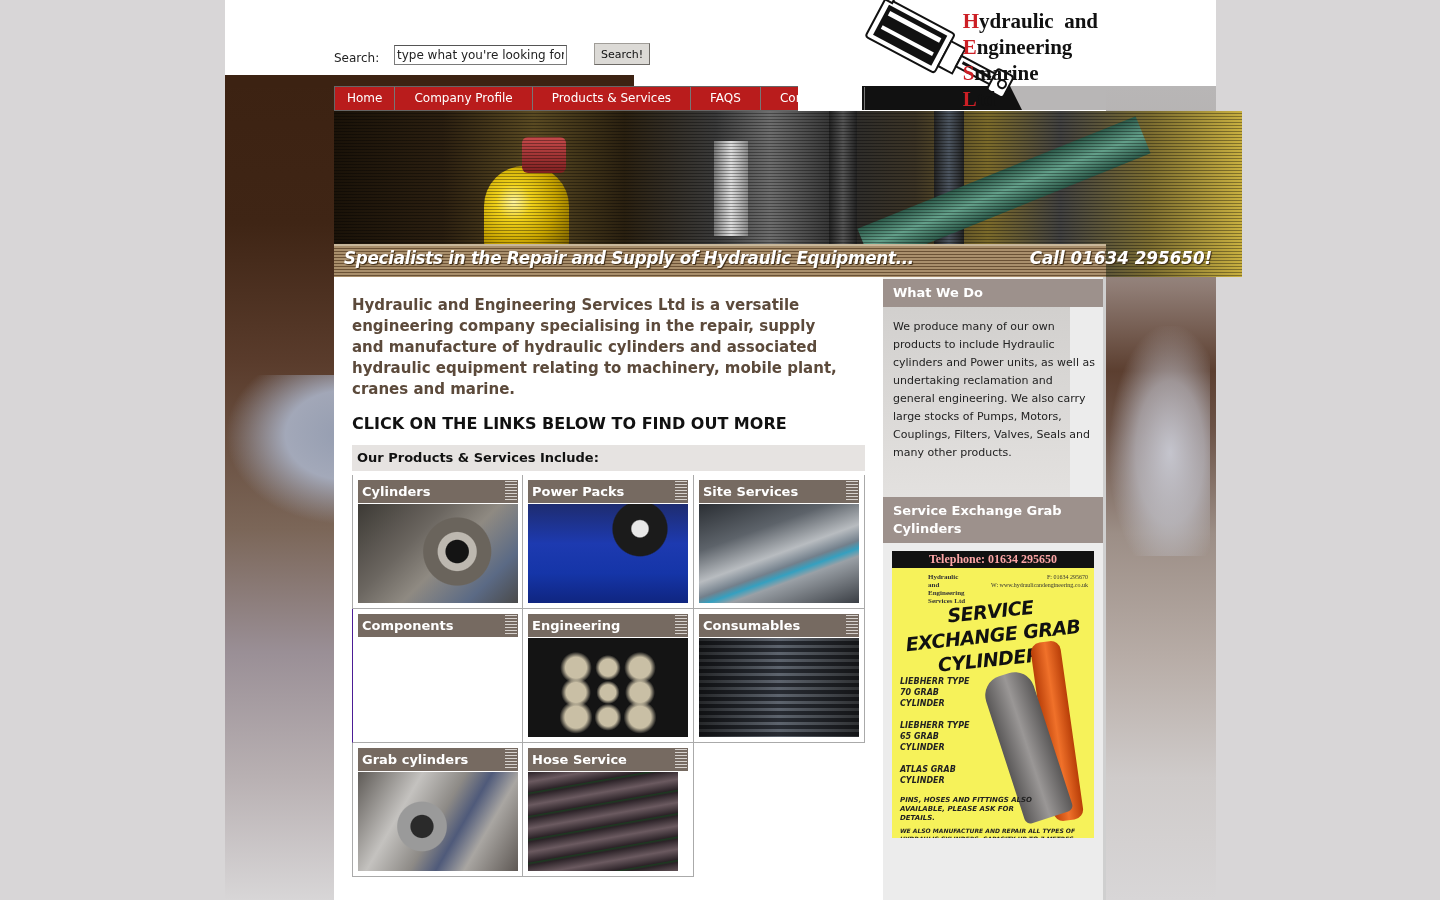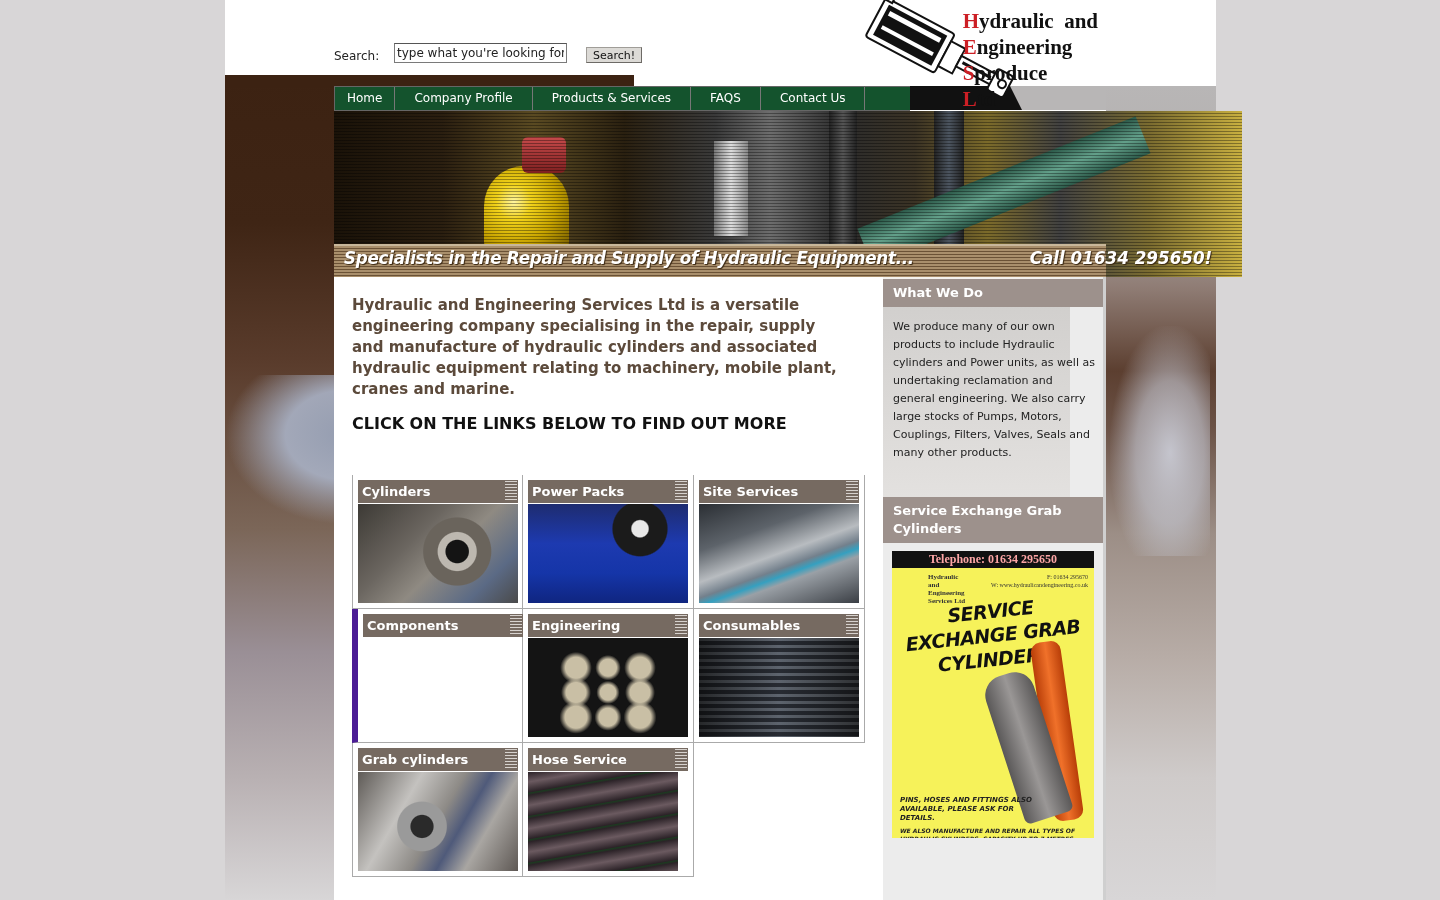--- a/index.html
+++ b/index.html
@@ -38,38 +38,38 @@
   
   .search {
     position: absolute; left: 334px; top: 43px; display: flex; align-items: flex-end; gap: 3px;
   }
   .search-label { font-size: 12px; color: #222; width: 57px; }
   .search-input {
     width: 173px; height: 20px; border: 1px solid #7a7a7a; border-top-color: #555; font-size: 12px;
     padding: 1px 2px; font-family: "DejaVu Sans", sans-serif; color: #222; background: #fff;
   }
   .search-btn {
-    margin-left: 16px; height: 16px; padding: 0 6px; font-size: 11px; background: #dcdad6;
+    margin-left: 24px; height: 22px; padding: 0 6px; font-size: 11px; background: #dcdad6;
     border: 1px solid #a09d98; border-right-color: #6d6a66; border-bottom-color: #6d6a66; color: #111;
     font-family: "DejaVu Sans", sans-serif;
   }
   
   .logo {
     position: absolute; left: 862px; top: 0; width: 244px; height: 110px;
   }
   .logo-bg-grey { position: absolute; left: 0; top: 86px; width: 244px; height: 24px; background: #b8b6b6; }
   .logo-text {
     position: absolute; right: 8px; top: 8px; 
     font-family: "Liberation Serif", "DejaVu Serif", serif; font-weight: bold; font-size: 21px; line-height: 26px; color: #111;
   }
   .logo-text .l1 { display:block; }
   .logo-text .cap { color: #cc1f25; }
   
   .nav {
-    position: absolute; left: 334px; top: 86px; width: 576px; height: 25px; background: #14532d;
+    position: absolute; left: 334px; top: 86px; width: 464px; height: 25px; background: #b91c1c;
     display: flex; border: 1px solid #666; border-right: none;
   }
   .nav-item {
     color: #fff; font-size: 12px; padding: 0 19px; line-height: 23px; border-right: 1px solid #777; white-space: nowrap;
     cursor: pointer;
   }
   .nav-item:first-child { padding: 0 12px; }
   
   .banner {
     position: absolute; left: 334px; top: 111px; width: 908px; height: 166px; overflow: hidden;
@@ -216,21 +216,21 @@
       <rect x="100" y="36" width="40" height="12" fill="#fff" stroke="#111" stroke-width="2"></rect>
       <rect x="104" y="40" width="32" height="3" fill="#111"></rect>
       <rect x="138" y="30" width="18" height="24" rx="3" fill="#fff" stroke="#111" stroke-width="2"></rect>
       <circle cx="149" cy="42" r="4" fill="#fff" stroke="#111" stroke-width="2"></circle>
       <rect x="2" y="12" width="12" height="10" fill="#fff" stroke="#111" stroke-width="2"></rect>
     </g>
   </svg>
   <div class="logo-text">
     <span class="l1"><span class="cap">H</span><span style="white-space:pre">ydraulic  and</span></span>
     <span class="l1"><span class="cap">E</span><span>ngineering</span></span>
-    <span class="l1"><span class="cap">S</span><span>produce</span></span>
+    <span class="l1"><span class="cap">S</span><span>marine</span></span>
     <span class="l1"><span class="cap">L</span><span>td</span></span>
   </div>
 </div>
 
 <nav class="nav">
   <a class="nav-item">Home</a>
   <a class="nav-item">Company Profile</a>
   <a class="nav-item">Products &amp; Services</a>
   <a class="nav-item">FAQS</a>
   <a class="nav-item">Contact Us</a>
@@ -245,37 +245,38 @@
   <div class="hose"></div>
   <div class="lines"></div>
   <div class="strip"></div>
   <div class="strip-text">Specialists in the Repair and Supply of Hydraulic Equipment...</div>
   <div class="strip-phone">Call 01634 295650!</div>
 </div>
 
 <main class="content">
   <p class="intro">Hydraulic and Engineering Services Ltd is a versatile engineering company specialising in the repair, supply and manufacture of hydraulic cylinders and associated hydraulic equipment relating to machinery, mobile plant, cranes and marine.</p>
   <h2 class="cta">CLICK ON THE LINKS BELOW TO FIND OUT MORE</h2>
+  <div class="products-head">Our Products &amp; Services Include:</div>
 
   <div class="grid">
 
     <a class="tile" style="left:0;top:0;border-left:1px solid #aaa;">
       <div class="tile-title"><span>Cylinders</span><span class="grip"></span></div>
       <div class="tile-img img-cyl"></div>
     </a>
     <a class="tile" style="left:171px;top:0;">
       <div class="tile-title"><span>Power Packs</span><span class="grip"></span></div>
       <div class="tile-img img-power"></div>
     </a>
     <a class="tile" style="left:342px;top:0;">
       <div class="tile-title"><span>Site Services</span><span class="grip"></span></div>
       <div class="tile-img img-site"></div>
     </a>
 
-    <a class="tile" style="left:0;top:134px;border-left:6px solid #4c1d95;">
+    <a class="tile" style="left:0;top:134px;border-left:1px solid #4c1d95;">
       <div class="tile-title"><span>Components</span><span class="grip"></span></div>
     </a>
     <a class="tile" style="left:171px;top:134px;">
       <div class="tile-title"><span>Engineering</span><span class="grip"></span></div>
       <div class="tile-img img-eng"></div>
     </a>
     <a class="tile" style="left:342px;top:134px;">
       <div class="tile-title"><span>Consumables</span><span class="grip"></span></div>
       <div class="tile-img img-cons"></div>
     </a>
@@ -300,19 +301,24 @@
   <a class="poster">
     <div class="poster-top">Telephone: 01634 295650</div>
     <div class="poster-logo" style="width:40px;">Hydraulic and Engineering Services Ltd</div>
     <div class="poster-contact">
       <div>F: 01634 295670</div>
       <div>W: www.hydraulicandengineering.co.uk</div>
     </div>
     <div class="poster-title">SERVICE EXCHANGE GRAB CYLINDERS</div>
     <div class="poster-cyl-orange"></div>
     <div class="poster-cyl-grey"></div>
+    <div class="poster-items">
+      <div>LIEBHERR TYPE 70 GRAB CYLINDER</div>
+      <div>LIEBHERR TYPE 65 GRAB CYLINDER</div>
+      <div>ATLAS GRAB CYLINDER</div>
+    </div>
     <div class="poster-foot">
       <div style="font-size:7px;line-height:9px;margin-bottom:4px;width:150px;">PINS, HOSES AND FITTINGS ALSO AVAILABLE, PLEASE ASK FOR DETAILS.</div>
       <div>WE ALSO MANUFACTURE AND REPAIR ALL TYPES OF HYDRAULIC CYLINDERS. CAPACITY UP TO 7 METRES LONG AND 1 METRE DIAMETER.</div>
     </div>
   </a>
   <div class="sidebar-shadow"></div>
 </aside>
 
 </body></html>

